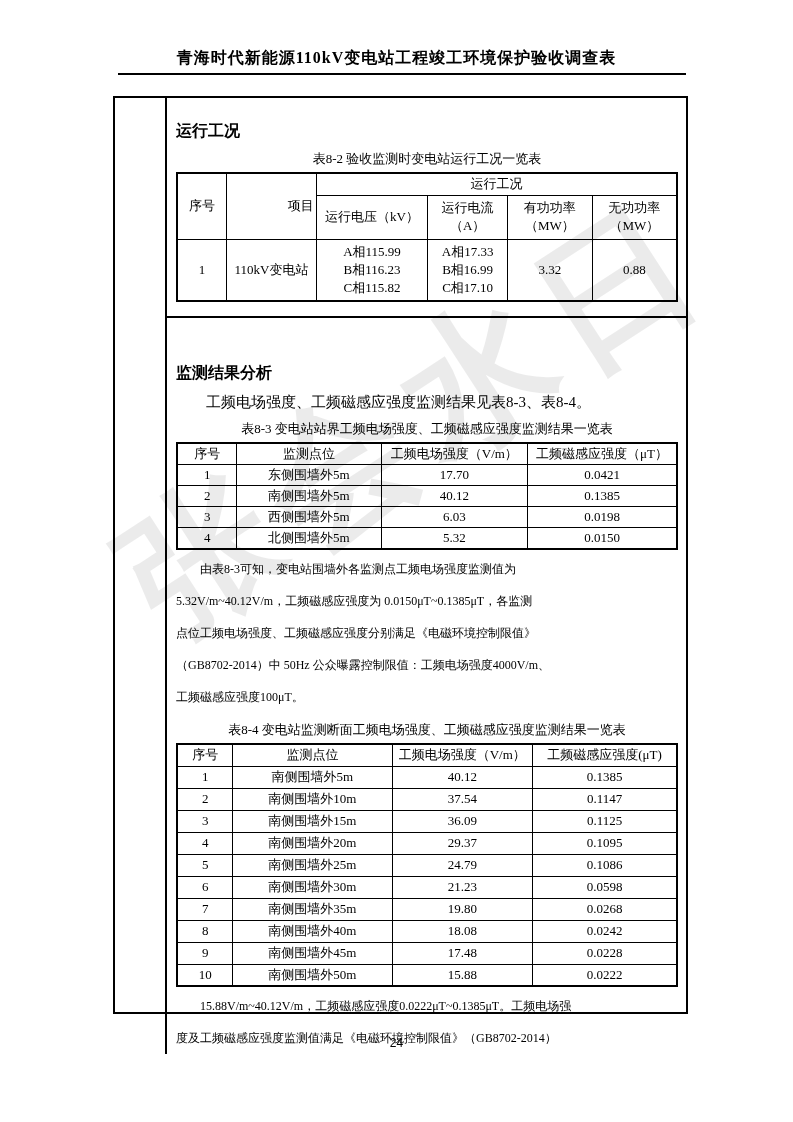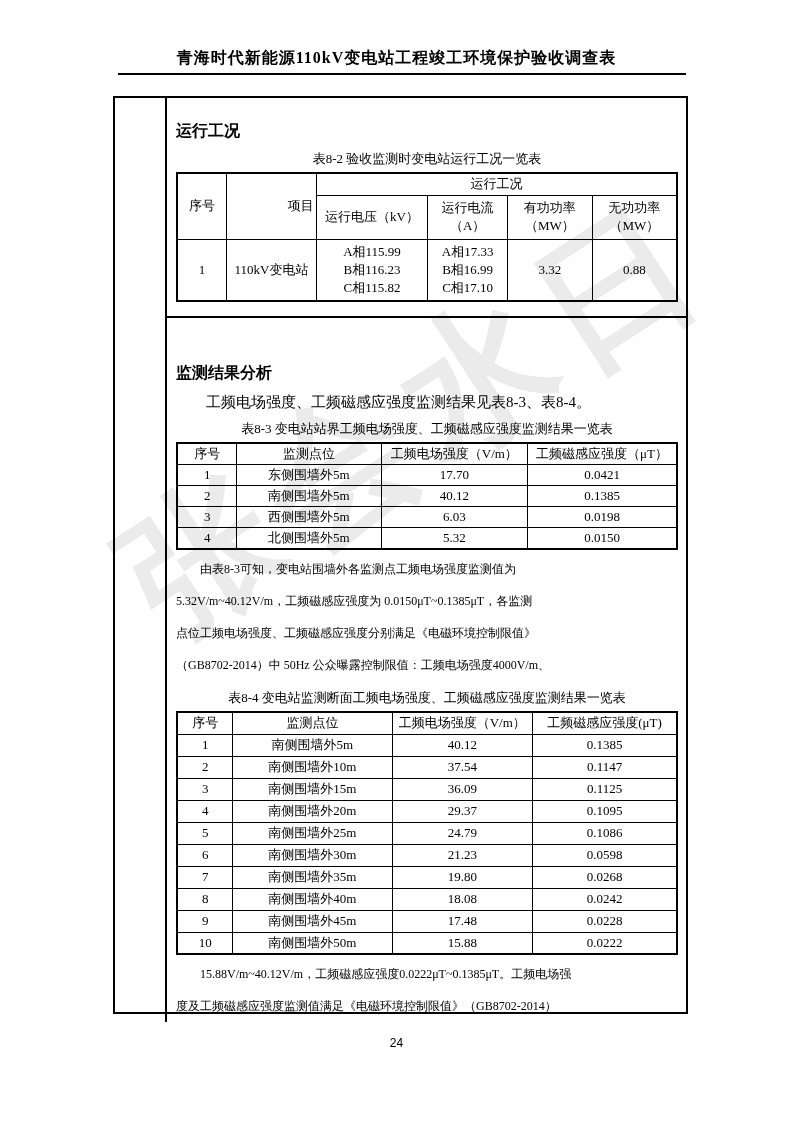--- a/index.html
+++ b/index.html
@@ -155,20 +155,21 @@
               <td>0.0150</td>
             </tr>
           </tbody>
       </table>
 
       <div class="analysis">
           <div class="para-line">由表8-3可知，变电站围墙外各监测点工频电场强度监测值为</div>
           <div class="para-line">5.32V/m~40.12V/m，工频磁感应强度为 0.0150μT~0.1385μT，各监测</div>
           <div class="para-line">点位工频电场强度、工频磁感应强度分别满足《电磁环境控制限值》</div>
           <div class="para-line">（GB8702-2014）中 50Hz 公众曝露控制限值：工频电场强度4000V/m、</div>
+          <div class="para-line">工频磁感应强度100μT。</div>
         </div>
 
       <div class="tbl-caption">表8-4  变电站监测断面工频电场强度、工频磁感应强度监测结果一览表</div>
       <table class="t84">
         <tbody>
           <tr>
             <td class="c1">序号</td>
             <td class="c2">监测点位</td>
             <td class="c3">工频电场强度（V/m）</td>
             <td class="c4">工频磁感应强度(μT)</td>

